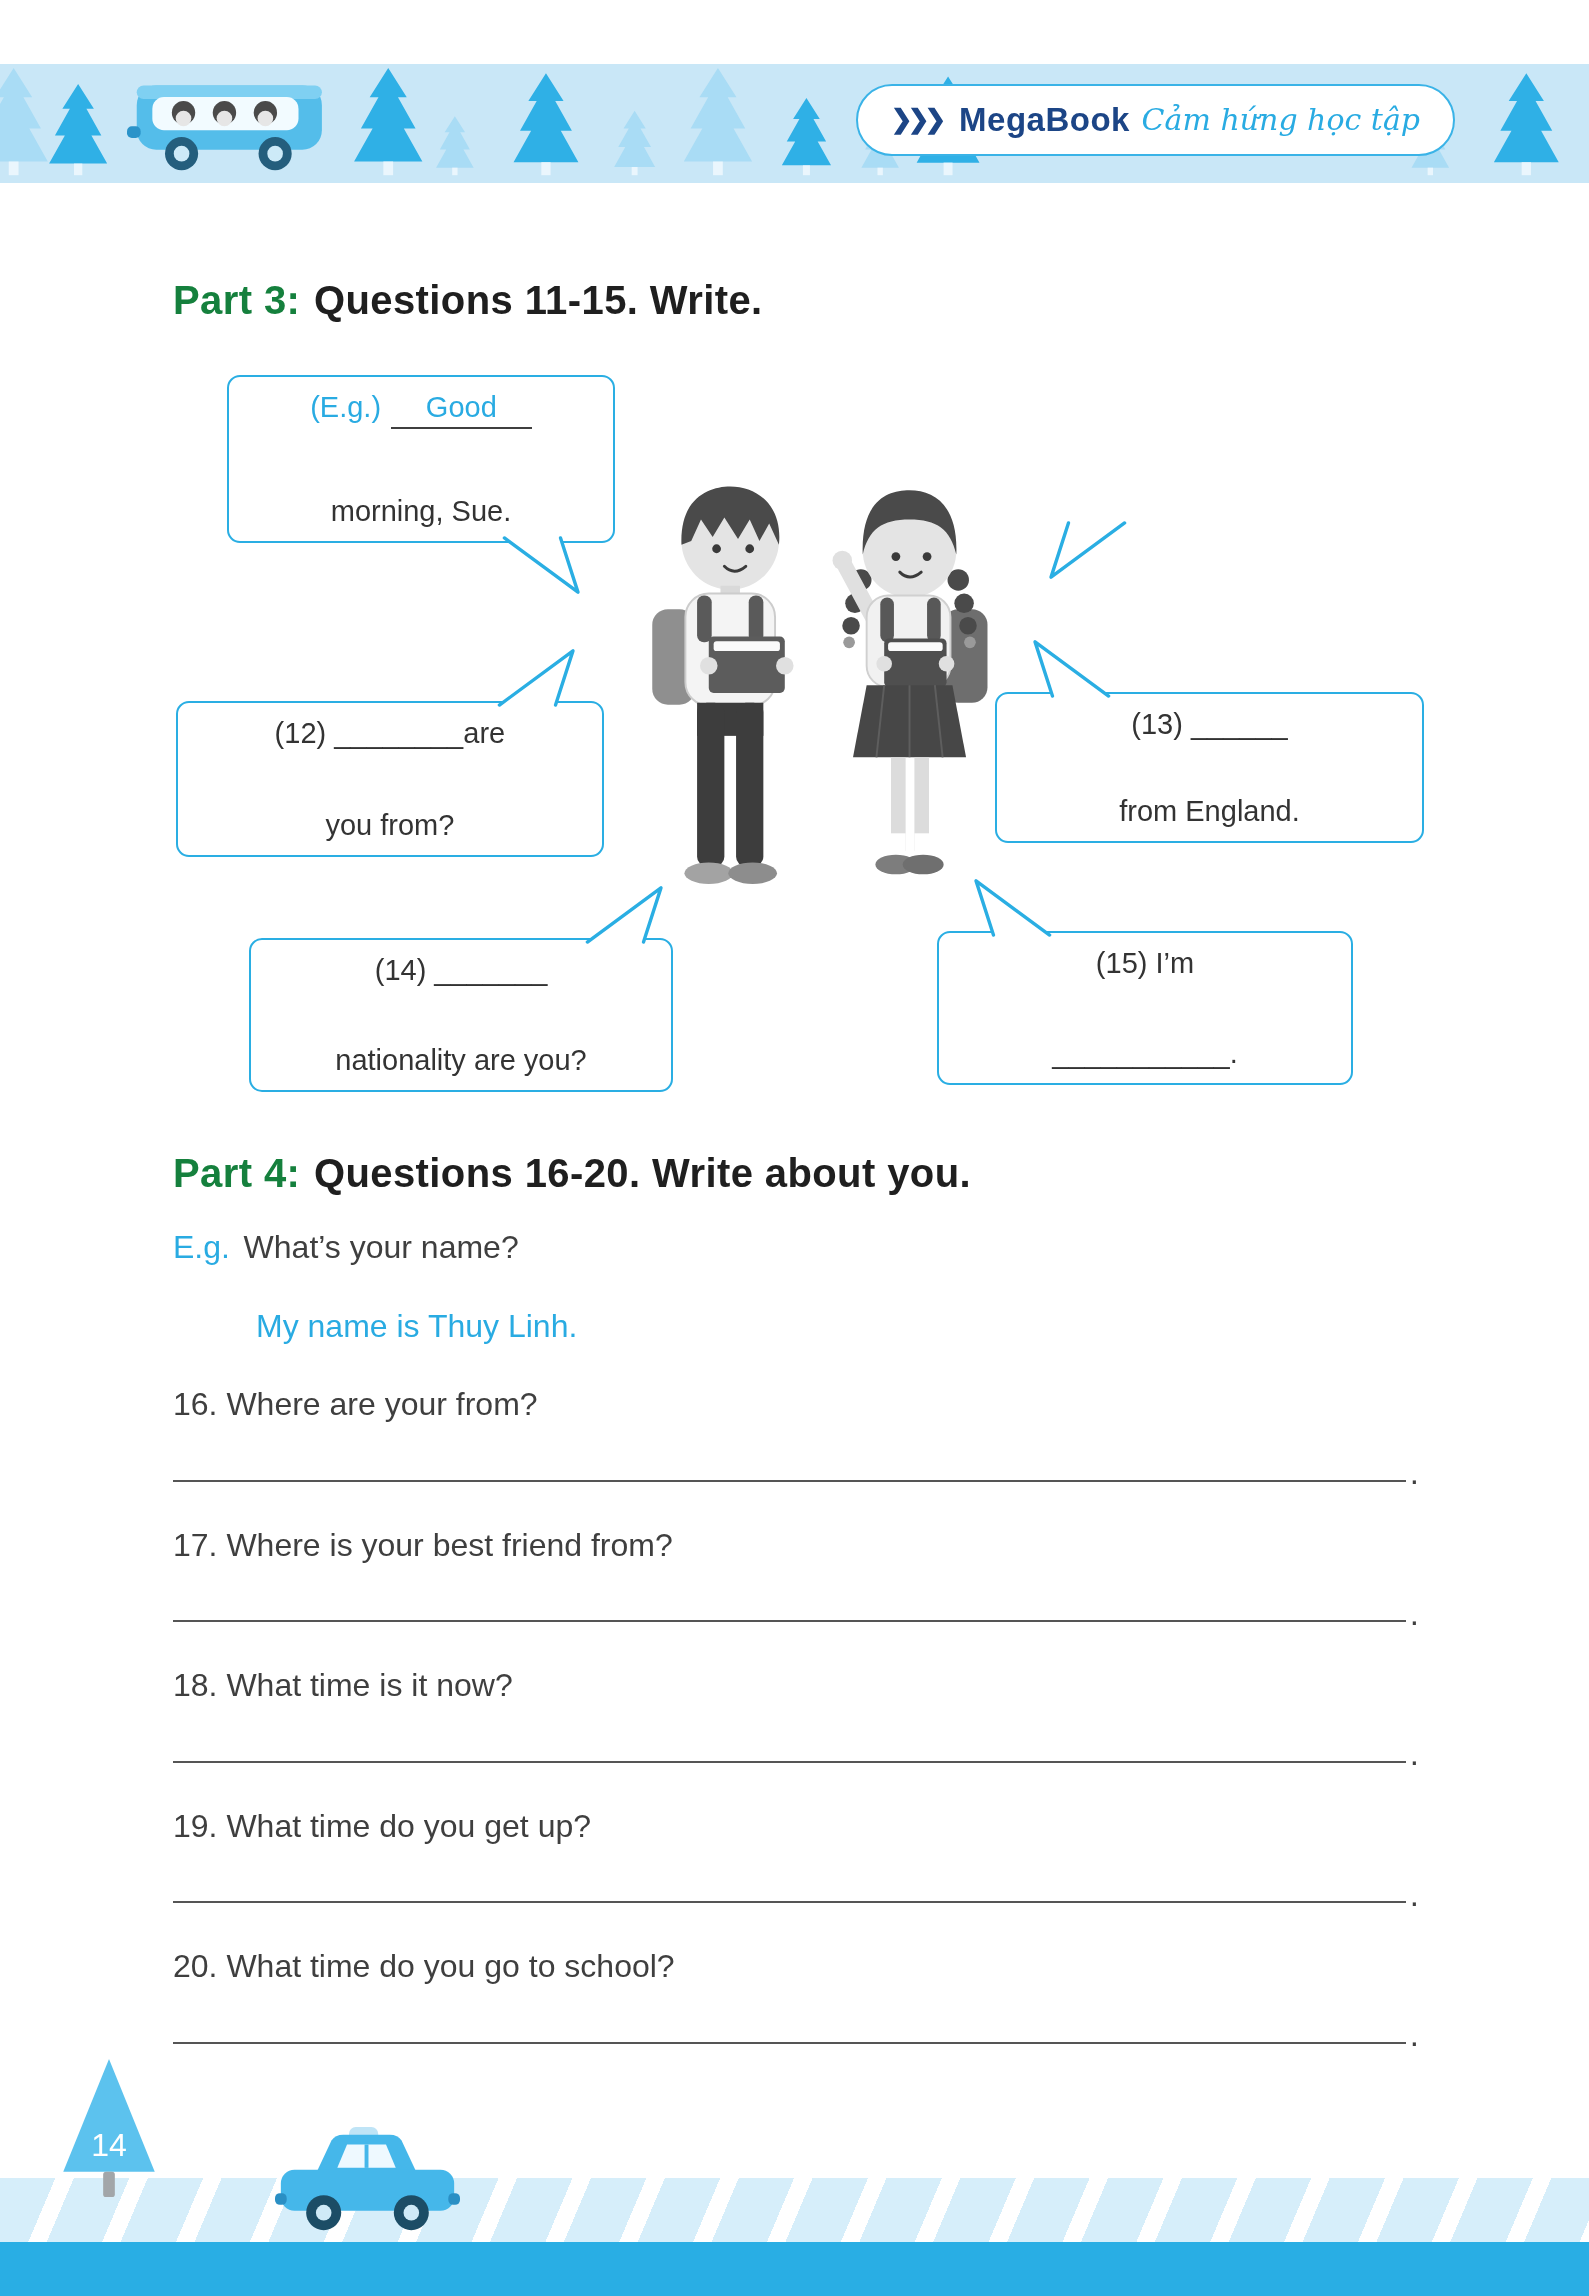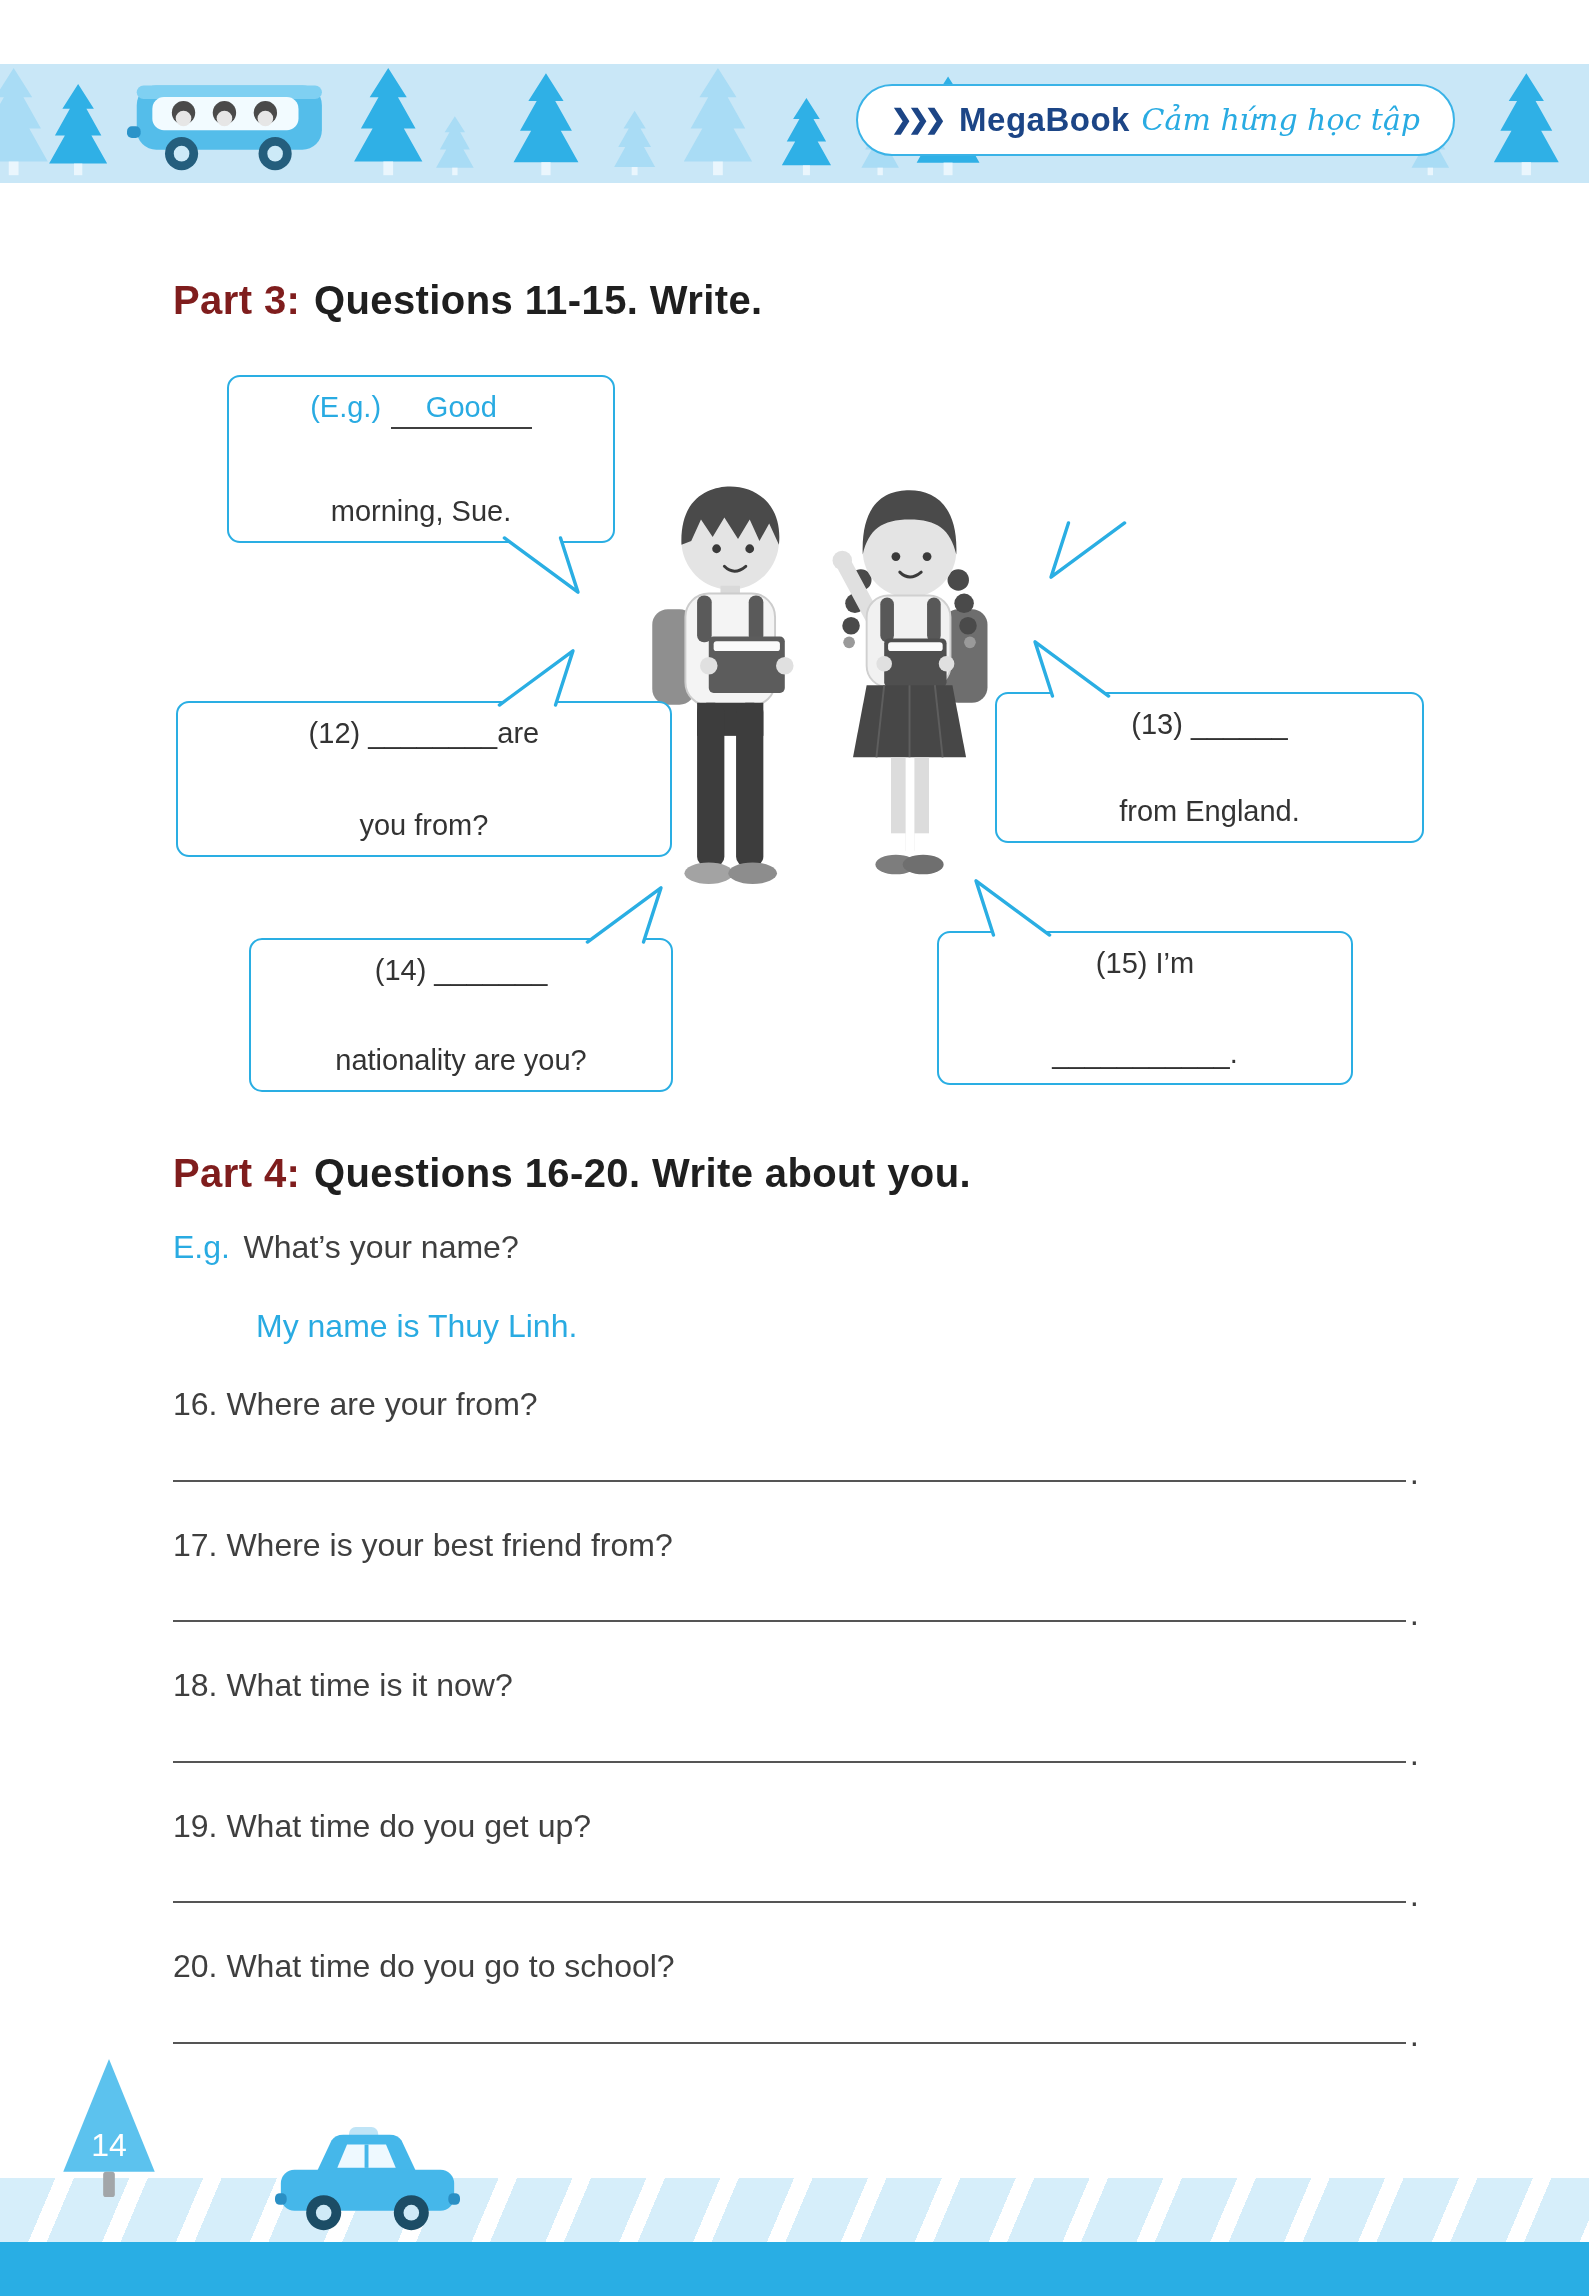--- a/index.html
+++ b/index.html
@@ -19,40 +19,40 @@
     border:2.9px solid #3ab3e7; border-radius:43px; display:flex; align-items:center;
     gap:11.7px; padding:0 33px; z-index:5;
   }
   .logo-chevrons { font-size:26px; font-weight:bold; color:#1c4586; letter-spacing:-4.9px; margin-right:5.9px; }
   .logo-brand { font-size:33px; font-weight:bold; color:#1c4586; letter-spacing:0.5px; }
   .logo-tagline { font-size:30px; font-style:italic; color:#29abe2; font-family:"DejaVu Serif", serif; }
 
   
   .content { position:absolute; left:173px; top:278px; width:1246px; }
   .part-heading { font-size:40px; font-weight:bold; color:#1f1f1f; letter-spacing:0.4px; }
-  .part-label { color:#7f1d1d; margin-right:13.7px; }
+  .part-label { color:#15803d; margin-right:13.7px; }
   .part4-heading { margin-top:45px; }
 
   
   .figure { position:relative; height:736px; margin-top:47px; }
   .kids { position:absolute; left:442px; top:93px; z-index:1; }
   .bubble {
     position:absolute; background:#fff; border:2.9px solid #2aaee3; border-radius:13px;
     display:flex; flex-direction:column; align-items:center; justify-content:space-between;
     gap:9px; padding:11.7px 17.6px; z-index:2;
   }
   .bline { font-size:29px; color:#333333; text-align:center; line-height:1.25; white-space:nowrap; }
   .blue { color:#29abe2; }
   .blank {
     display:inline-block; min-width:141px; border-bottom:2.9px solid #3f3f3f;
     text-align:center; padding:0 5.9px 2px; margin-left:9.8px;
   }
   .b1 { left:54px;  top:4.9px;   width:388px; height:168px; }
   .b2 { left:856px; top:0px;   width:361px; height:158px; }
-  .b3 { left:2.9px;   top:331px; width:496px; height:156px; }
+  .b3 { left:2.9px;   top:331px; width:428px; height:156px; }
   .b4 { left:822px; top:322px; width:429px; height:151px; }
   .b5 { left:76px;  top:568px; width:424px; height:154px; }
   .b6 { left:764px; top:561px; width:416px; height:154px; }
   .tail { position:absolute; z-index:3; }
   .tail path { fill:#ffffff; stroke:#2aaee3; stroke-width:3.5; stroke-linejoin:round; stroke-linecap:round; }
   .t1 { left:327px; top:166px; }
   .t2 { left:863px; top:151px; }
   .t3 { left:322px; top:277px; }
   .t4 { left:847px; top:268px; }
   .t5 { left:410px; top:514px; }

